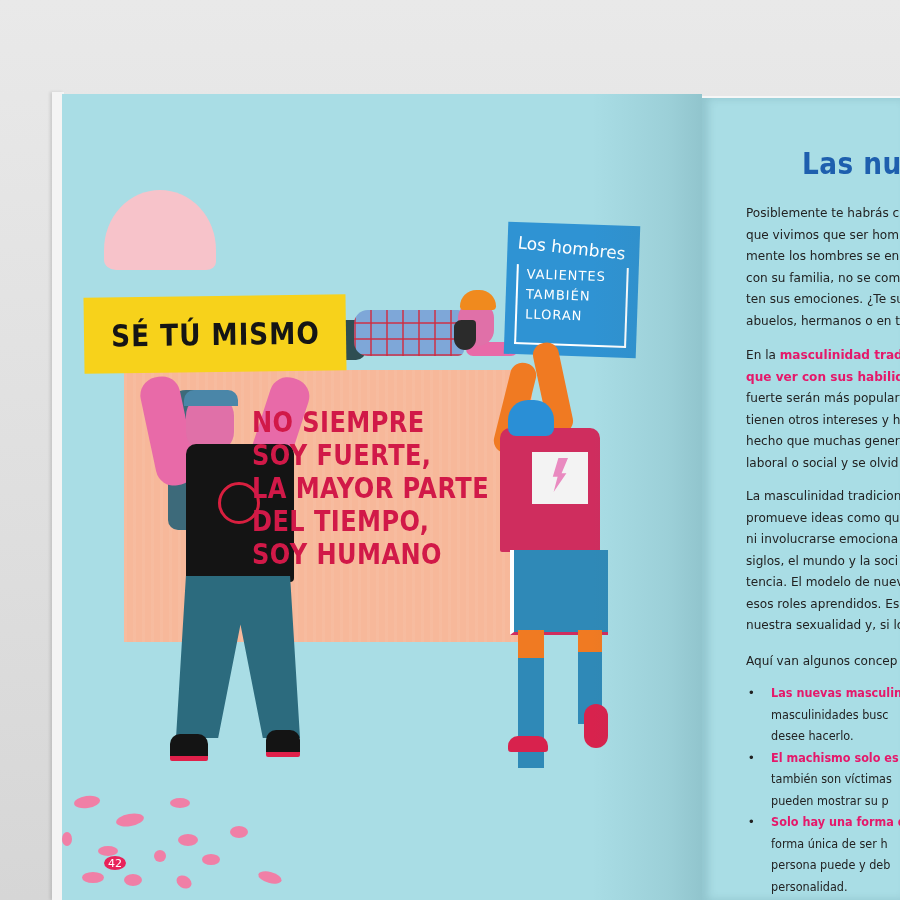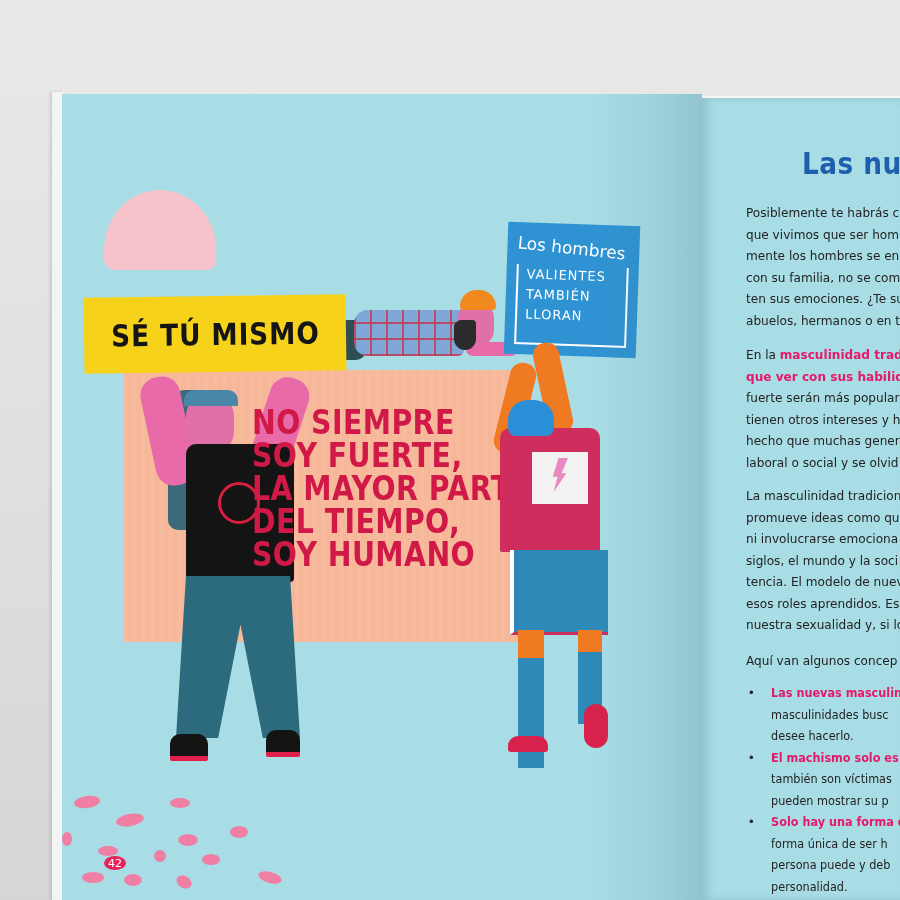--- a/index.html
+++ b/index.html
@@ -9,21 +9,21 @@
     font-family: "Liberation Sans", sans-serif;
   }
   .page-edge { position:absolute; left:52px; top:92px; width:12px; height:808px; background:#f4f4f4; box-shadow:-2px 0 3px rgba(0,0,0,0.12); }
   .page-left { position:absolute; left:62px; top:94px; width:640px; height:806px; background:#a9dde5; overflow:hidden; }
   .gutter-shade { position:absolute; right:0; top:0; width:110px; height:100%; background:linear-gradient(90deg,rgba(0,0,0,0) 0%,rgba(60,110,120,0.12) 70%,rgba(60,110,120,0.22) 100%); }
   .page-right { position:absolute; left:702px; top:98px; width:198px; height:802px; background:#a9dde5; overflow:hidden; box-shadow: inset 6px 0 8px rgba(40,90,100,0.18); }
   .page-right-top { position:absolute; left:702px; top:96px; width:198px; height:3px; background:#f6f6f6; }
   .pink-blob { position:absolute; left:42px; top:96px; width:112px; height:80px; background:#f7c3ca; border-radius:56px 56px 10px 12px / 60px 60px 8px 10px; }
   .peach-board { position:absolute; left:62px; top:276px; width:408px; height:272px; background:#f7b89a; }
   .peach-board:before { content:""; position:absolute; inset:0; background:repeating-linear-gradient(90deg,rgba(255,255,255,0.05) 0 3px,rgba(0,0,0,0) 3px 9px); }
-  .board-text { position:absolute; left:190px; top:312px; width:230px; color:#d11948; font-family:"DejaVu Sans", sans-serif; font-weight:bold; font-size:33px; line-height:33px; letter-spacing:0.5px; }
+  .board-text { position:absolute; left:190px; top:312px; width:230px; color:#d11948; font-family:"DejaVu Sans", sans-serif; font-weight:bold; font-size:28px; line-height:33px; letter-spacing:0.5px; }
   .board-text div { white-space:nowrap; transform:scaleX(0.86); transform-origin:left; }
   .yellow-sign { position:absolute; left:22px; top:202px; width:262px; height:76px; background:#f7d21b; transform:rotate(-0.8deg); display:flex; align-items:center; justify-content:center; }
   .yellow-sign span { font-family:"DejaVu Sans", sans-serif; font-weight:bold; font-size:30px; color:#151515; letter-spacing:1px; transform:scaleX(0.88); }
   .blue-sign { position:absolute; left:444px; top:130px; width:132px; height:132px; background:#2f93d3; transform:rotate(2deg); color:#fff; font-family:"DejaVu Sans", sans-serif; }
   .blue-sign .l1 { position:absolute; left:10px; top:14px; font-size:17px; transform:rotate(4deg); }
   .blue-sign .inner { position:absolute; left:10px; top:42px; width:108px; height:78px; border-left:2px solid #fff; border-right:2px solid #fff; border-bottom:2px solid #fff; }
   .blue-sign .inner div { font-size:13px; line-height:20px; letter-spacing:1px; padding-left:8px; }
   
   .fig { position:absolute; }
   .man1-arm-l { left:86px; top:282px; width:40px; height:110px; background:#e86aa8; border-radius:18px; transform:rotate(-12deg); }

